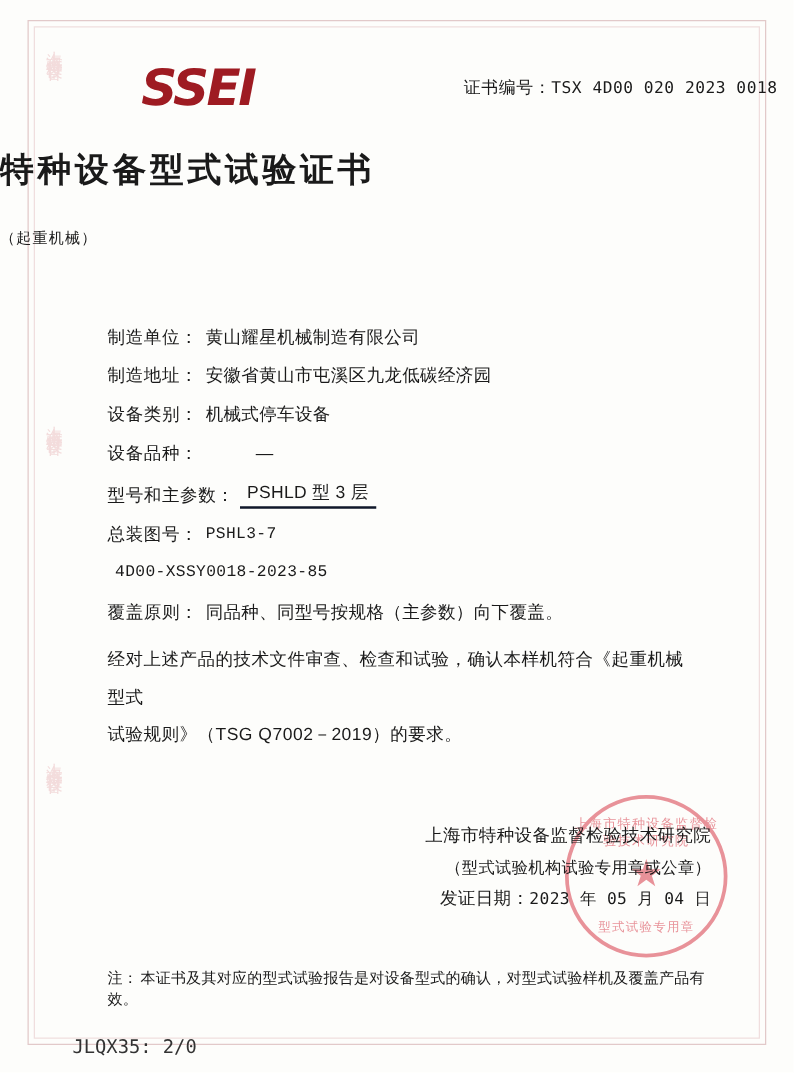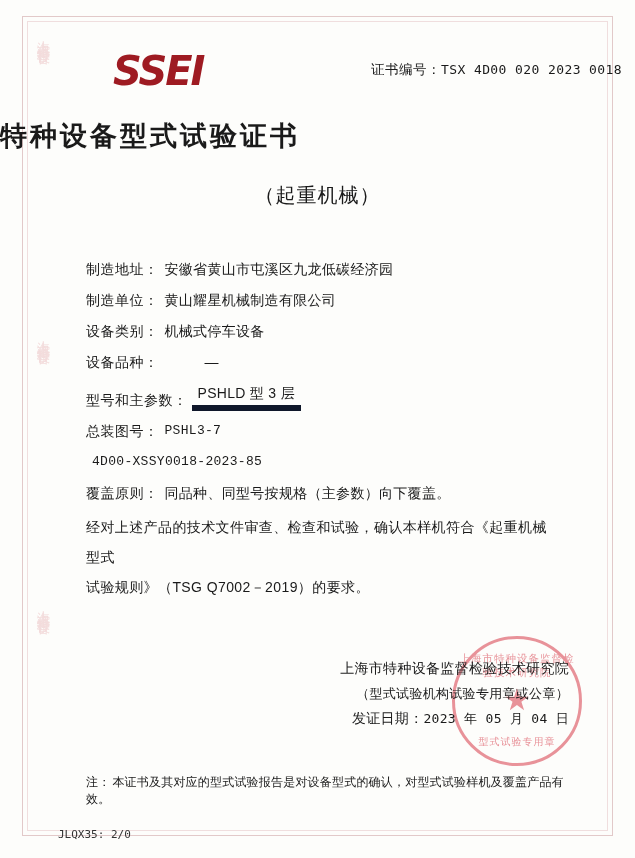--- a/index.html
+++ b/index.html
@@ -100,22 +100,22 @@
     text-align: left;
     font-size: 27px;
     font-weight: bold;
     letter-spacing: 3px;
   }
   .sub-title {
     position: absolute;
     left: 0;
     top: 182px;
     width: 635px;
-    text-align: center;
-    font-size: 20px;
+    text-align: left;
+    font-size: 12px;
     letter-spacing: 1px;
   }
 
   
   .fields {
     position: absolute;
     left: 86px;
     top: 258px;
     width: 470px;
   }
@@ -135,21 +135,21 @@
     letter-spacing: 0.3px;
   }
   .field-value.mono {
     font-family: Liberation Mono, monospace;
     font-size: 13px;
   }
   .field-value.centered {
     margin-left: 46px;
   }
   .field-value.underlined {
-    border-bottom: 6px solid #0f172a;
+    border-bottom: 2px solid #0f172a;
     padding: 0 6px 1px 6px;
     margin-left: 4px;
   }
 
   
   .statement {
     position: absolute;
     left: 86px;
     top: 512px;
     width: 462px;
@@ -227,21 +227,21 @@
     width: 490px;
     font-size: 12px;
     letter-spacing: 0.2px;
   }
   .note .lbl { margin-right: 2px; }
   .footer-code {
     position: absolute;
     left: 58px;
     top: 828px;
     font-family: "DejaVu Sans Mono", monospace;
-    font-size: 11px;
+    font-size: 15px;
     color: #333;
   }
 </style>
 </head>
 <body>
 
 <div id="certificate">
 
   <div class="border-outer"></div>
   <div class="border-inner"></div>
@@ -256,27 +256,27 @@
       <span class="lbl">证书编号：</span><span class="val">TSX 4D00 020 2023 0018</span>
     </div>
   </div>
 
   <div class="main-title">特种设备型式试验证书</div>
   <div class="sub-title">（起重机械）</div>
 
   <div class="fields">
 
     <div class="field-row">
+      <span class="field-label">制造单位：</span>
+      <span class="field-value">黄山耀星机械制造有限公司</span>
+    </div>
+
+    <div class="field-row">
       <span class="field-label">制造地址：</span>
       <span class="field-value">安徽省黄山市屯溪区九龙低碳经济园</span>
-    </div>
-
-    <div class="field-row">
-      <span class="field-label">制造单位：</span>
-      <span class="field-value">黄山耀星机械制造有限公司</span>
     </div>
 
     <div class="field-row">
       <span class="field-label">设备类别：</span>
       <span class="field-value">机械式停车设备</span>
     </div>
 
     <div class="field-row">
       <span class="field-label">设备品种：</span>
       <span class="field-value centered">—</span>

